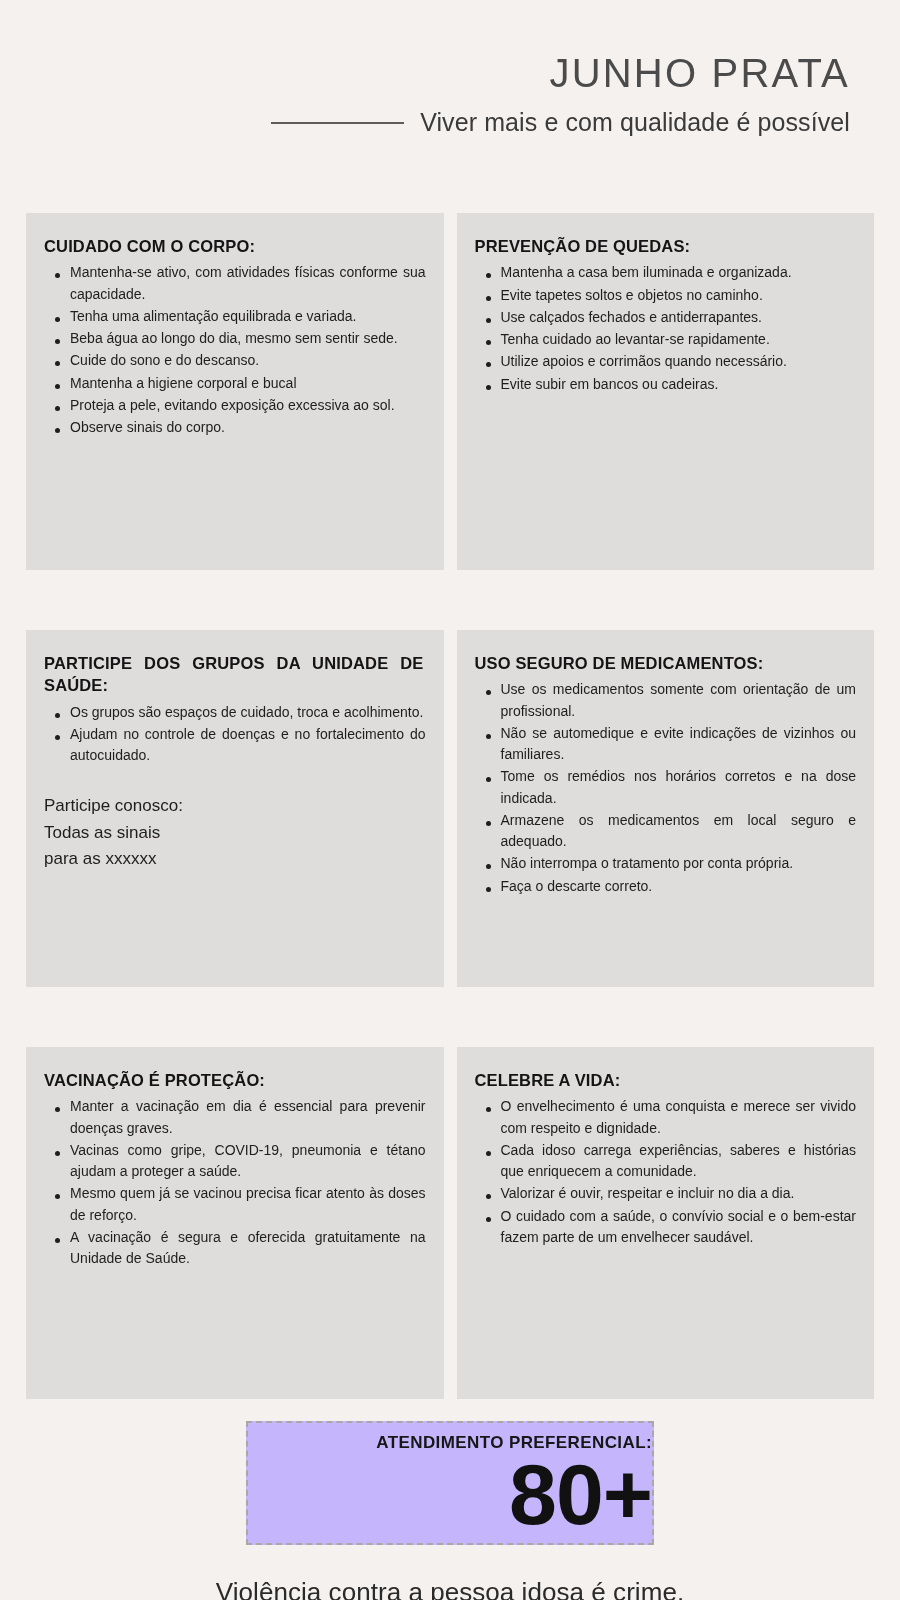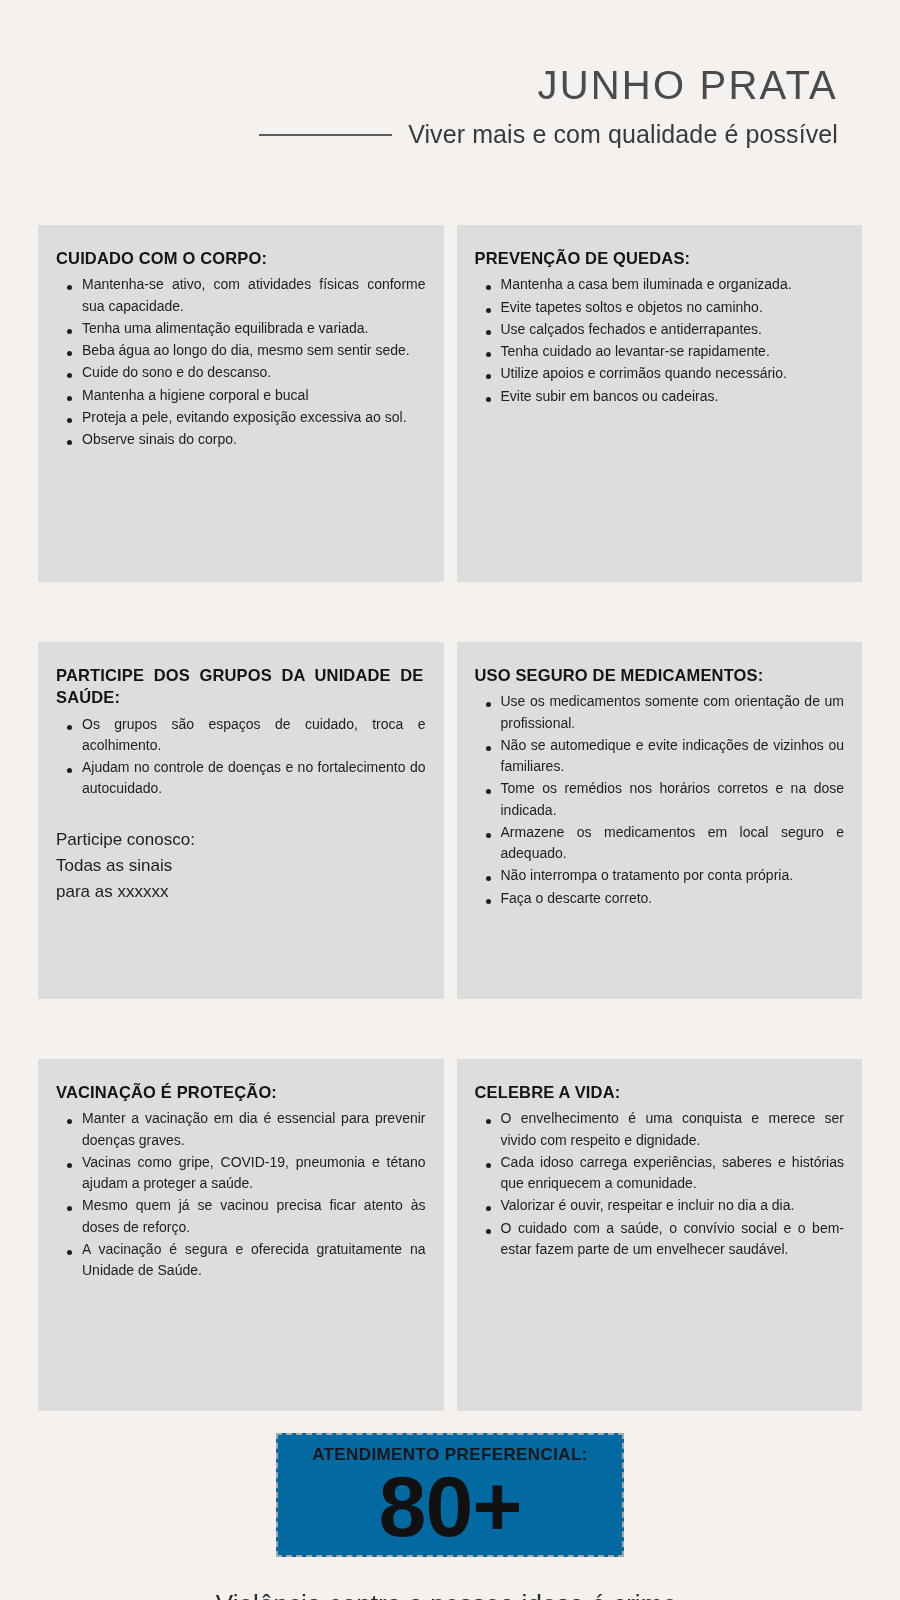--- a/index.html
+++ b/index.html
@@ -15,21 +15,21 @@
     font-family: "Liberation Sans", sans-serif;
     color: #1b1b1b;
     overflow: hidden;
     position: relative;
   }
 
   .poster {
     width: 900px;
     height: 1600px;
     position: relative;
-    padding: 12px;
+    padding: 0;
   }
 
   
   .header {
     padding: 52px 30px 0 30px;
     text-align: right;
   }
 
   .brand-title {
     font-size: 40px;
@@ -142,25 +142,25 @@
   }
 
   
   .pref-wrap {
     margin-top: 22px;
     display: flex;
     justify-content: center;
   }
 
   .pref-box {
-    width: 348px;
-    background: #0369a1;
+    width: 408px;
+    background: #c4b5fd;
     border: 2px dashed #a9a8a6;
     padding: 10px 0 6px 0;
-    text-align: center;
+    text-align: right;
   }
 
   .pref-label {
     font-size: 17px;
     font-weight: 700;
     letter-spacing: 0.4px;
     color: #171717;
     line-height: 1.2;
   }
 

